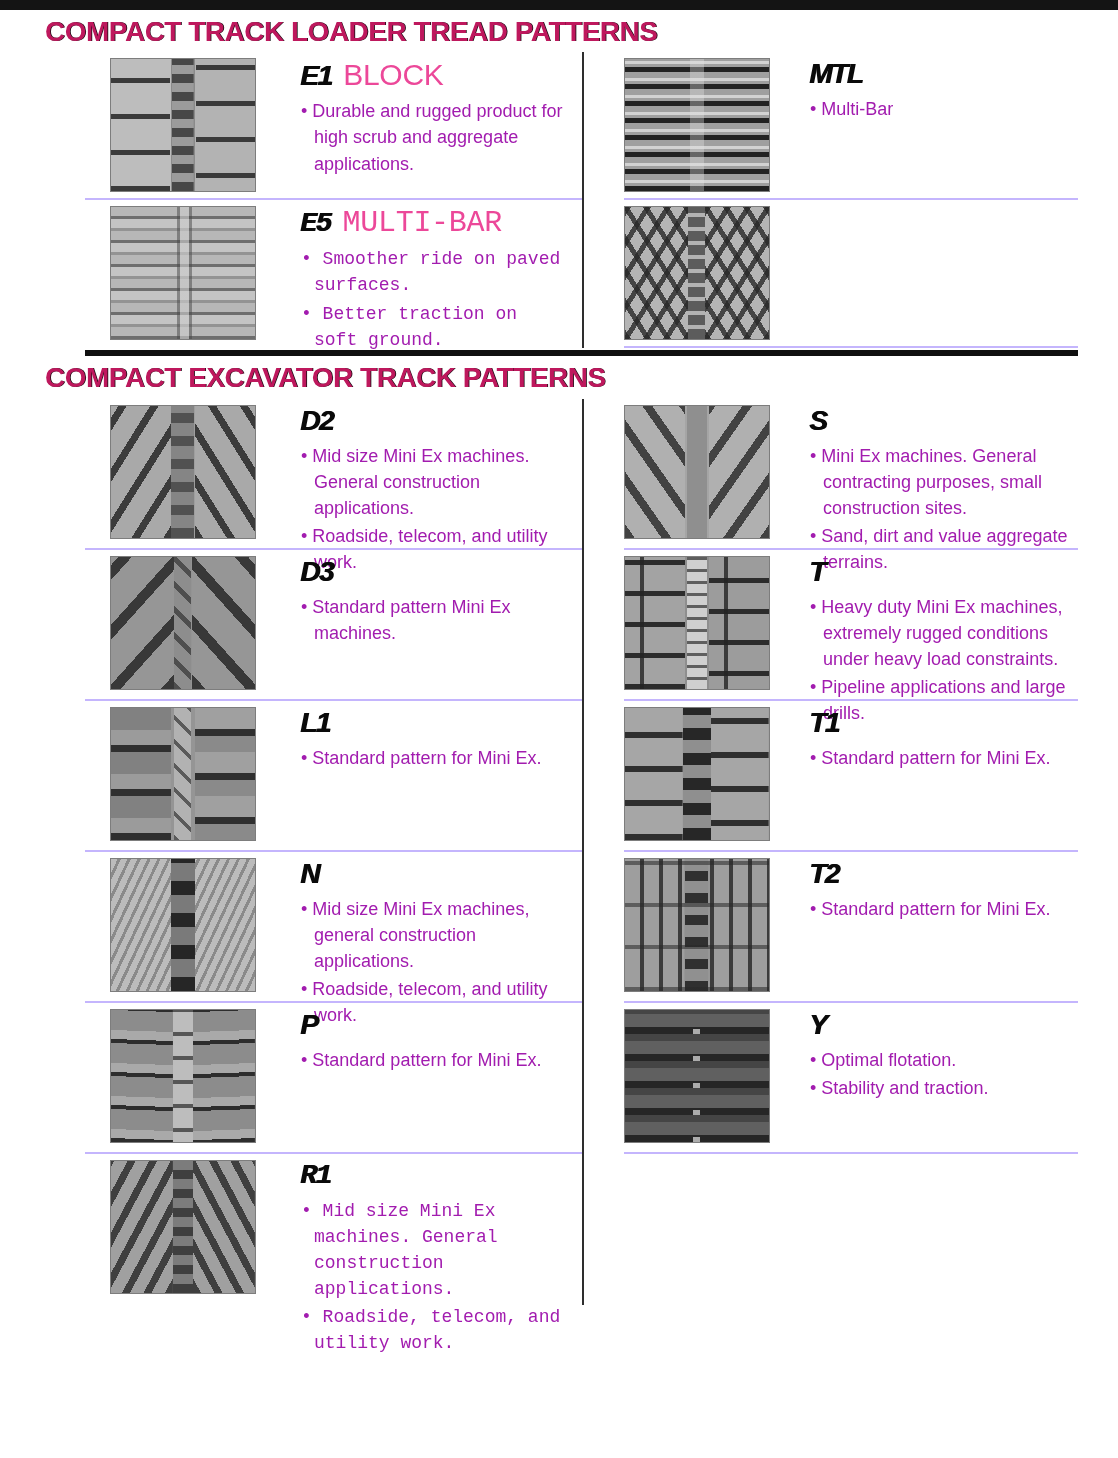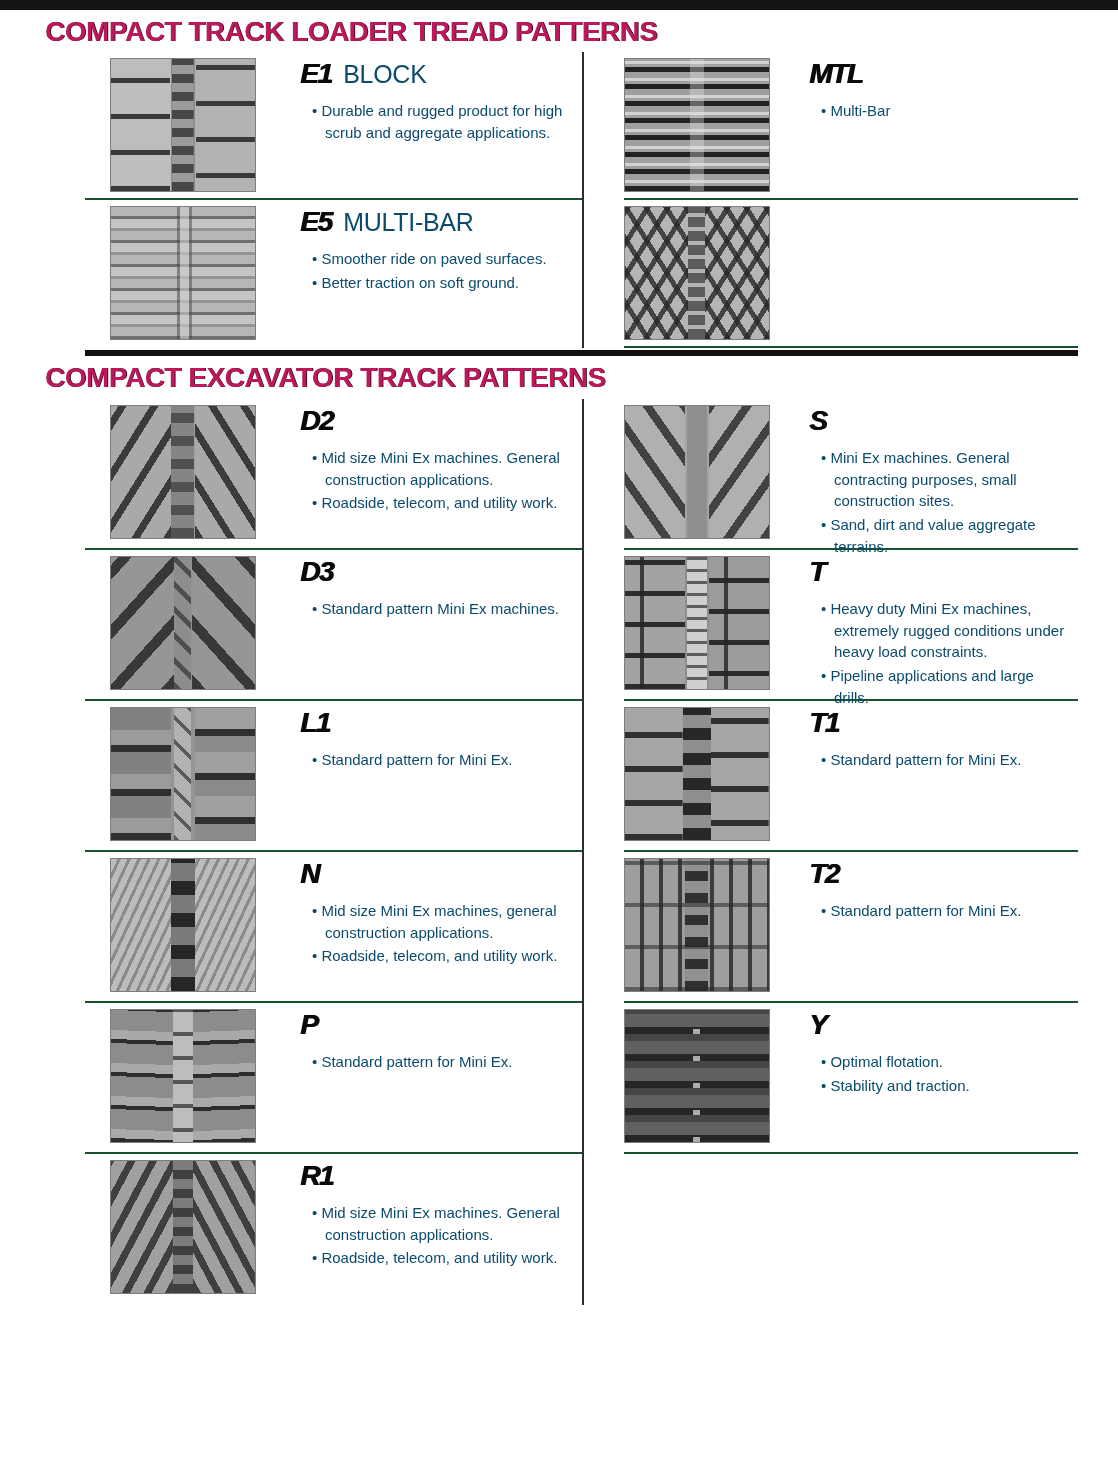--- a/index.html
+++ b/index.html
@@ -9,33 +9,33 @@
   .section-title{
     font-size:28px;font-weight:bold;letter-spacing:-0.5px;color:#be185d;
     text-shadow:0.7px 0 #0d0d0d;
     margin:7px 40px 6px 45px;line-height:1.05;
   }
   .section-grid{display:grid;grid-template-columns:497px 1fr;margin:0 40px 0 85px;}
   .col{min-width:0;}
   .col-right{border-left:2px solid #2e2e2e;padding-left:40px;}
 
   .row{height:148px;box-sizing:border-box;display:flex;gap:44px;padding:6px 0 0 25px;
-       border-bottom:2px solid #14532d;}
+       border-bottom:2px solid #c4b5fd;}
   .col-right .row{padding-left:0;gap:39px;}
   .sec2 .row{height:151px;}
-  .row.last{border-bottom:none;}
+  .row.last{border-bottom:none;font-family:Liberation Mono, monospace;}
 
   .tread{width:146px;height:134px;flex:0 0 146px;border:1px solid #7d7d7d;background:#a8a8a8;box-sizing:border-box;}
 
   .info{padding-top:2px;min-width:0;}
   .hed{display:flex;align-items:baseline;gap:12px;margin-bottom:8px;}
   .code{font-size:28px;font-weight:bold;font-style:italic;letter-spacing:-1.5px;color:#0a0a0a;
         text-shadow:1px 0 #0a0a0a;line-height:1;}
-  .pname{font-size:25px;font-weight:normal;color:#0c4a6e;letter-spacing:-0.3px;line-height:1;}
-  .bullets{list-style:none;margin:12px;padding:0;max-width:268px;font-size:15px;line-height:1.45;color:#0c4a6e;}
+  .pname{font-size:30px;font-weight:normal;color:#ec4899;letter-spacing:-0.3px;line-height:1;}
+  .bullets{list-style:none;margin:1px;padding:0;max-width:268px;font-size:18px;line-height:1.45;color:#a21caf;}
   .bullets li{padding-left:13px;text-indent:-13px;margin-bottom:2px;}
   .bullets li:empty{display:none;}
   .bullets li::before{content:"\2022\00a0";}
 
   .section-divider{height:6px;background:#101010;margin:2px 40px 4px 85px;}
 
   
   [data-pattern="block"]{background:
     repeating-linear-gradient(0deg,#3a3a3a 0 5px,rgba(0,0,0,0) 5px 36px) 0 0/41% 100% no-repeat,
     repeating-linear-gradient(0deg,rgba(0,0,0,0) 0 13px,#3a3a3a 13px 18px,rgba(0,0,0,0) 18px 36px) 100% 0/41% 100% no-repeat,

